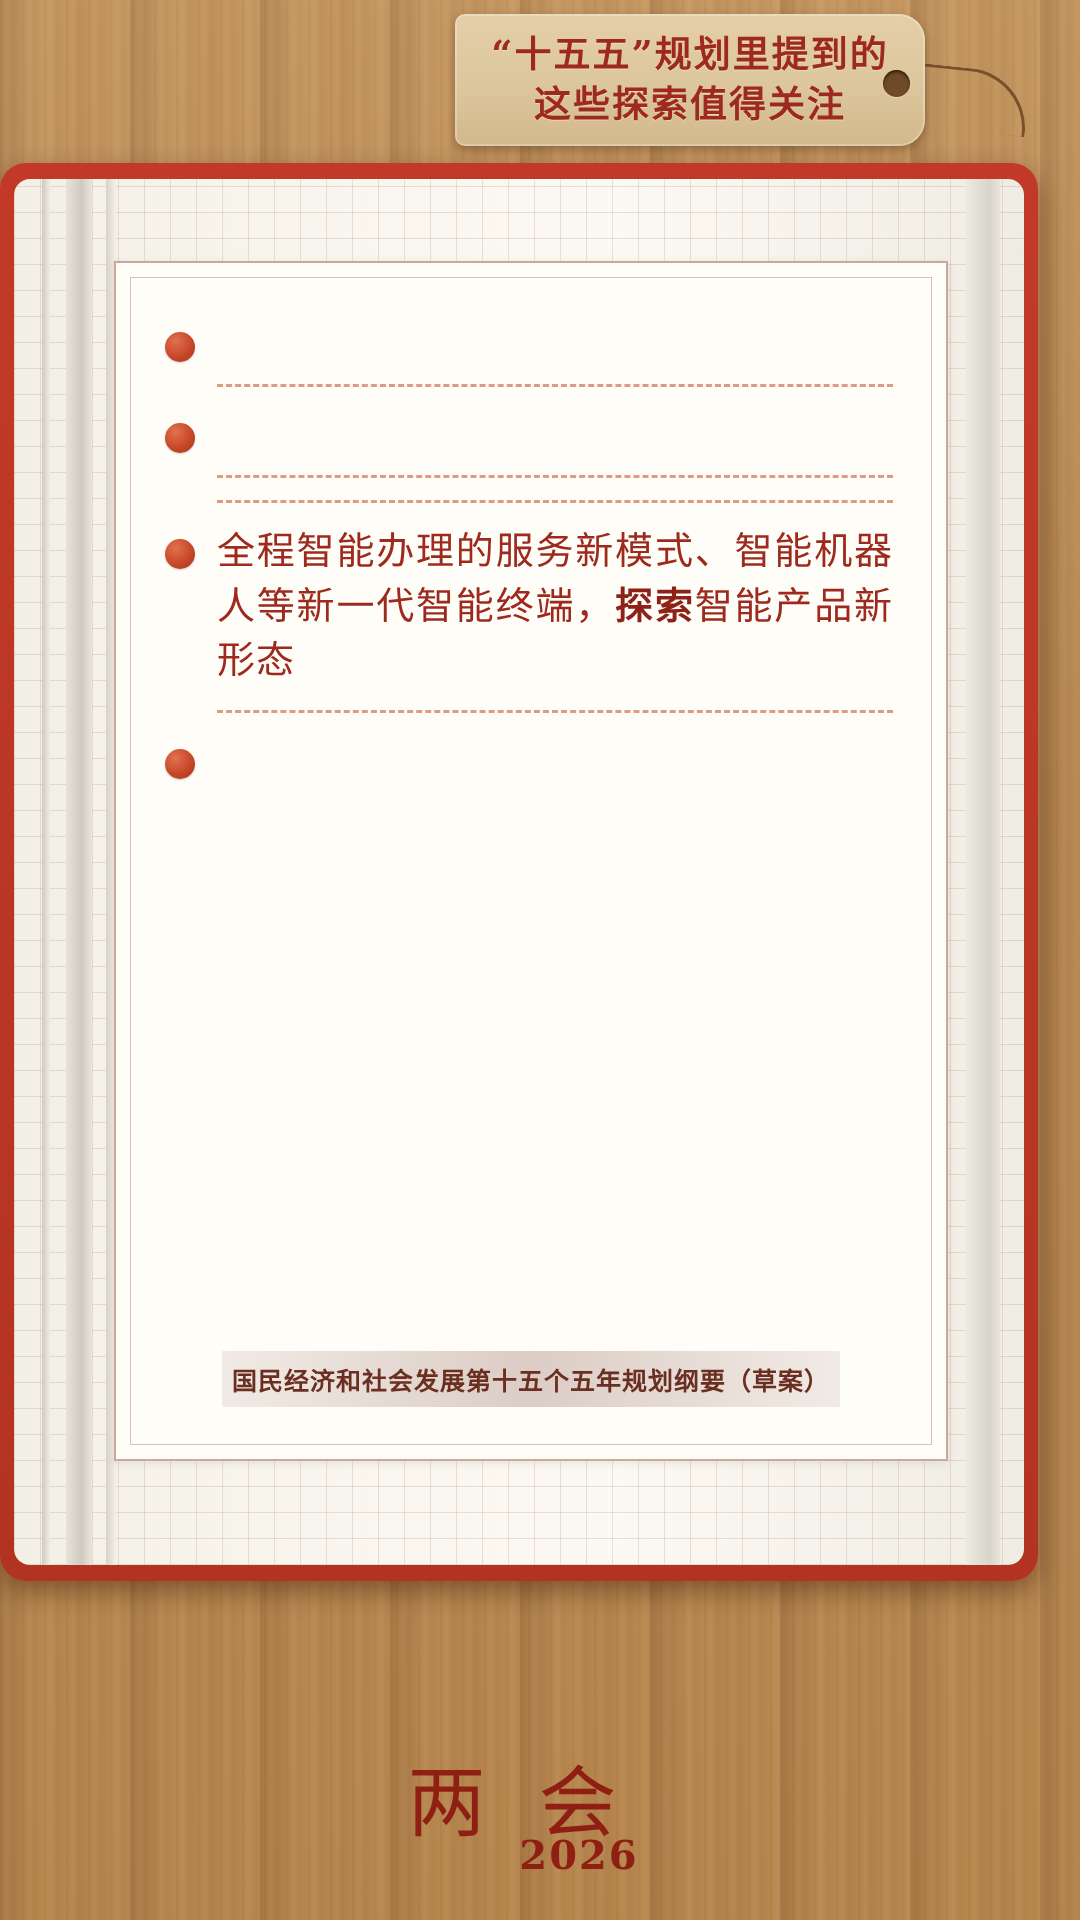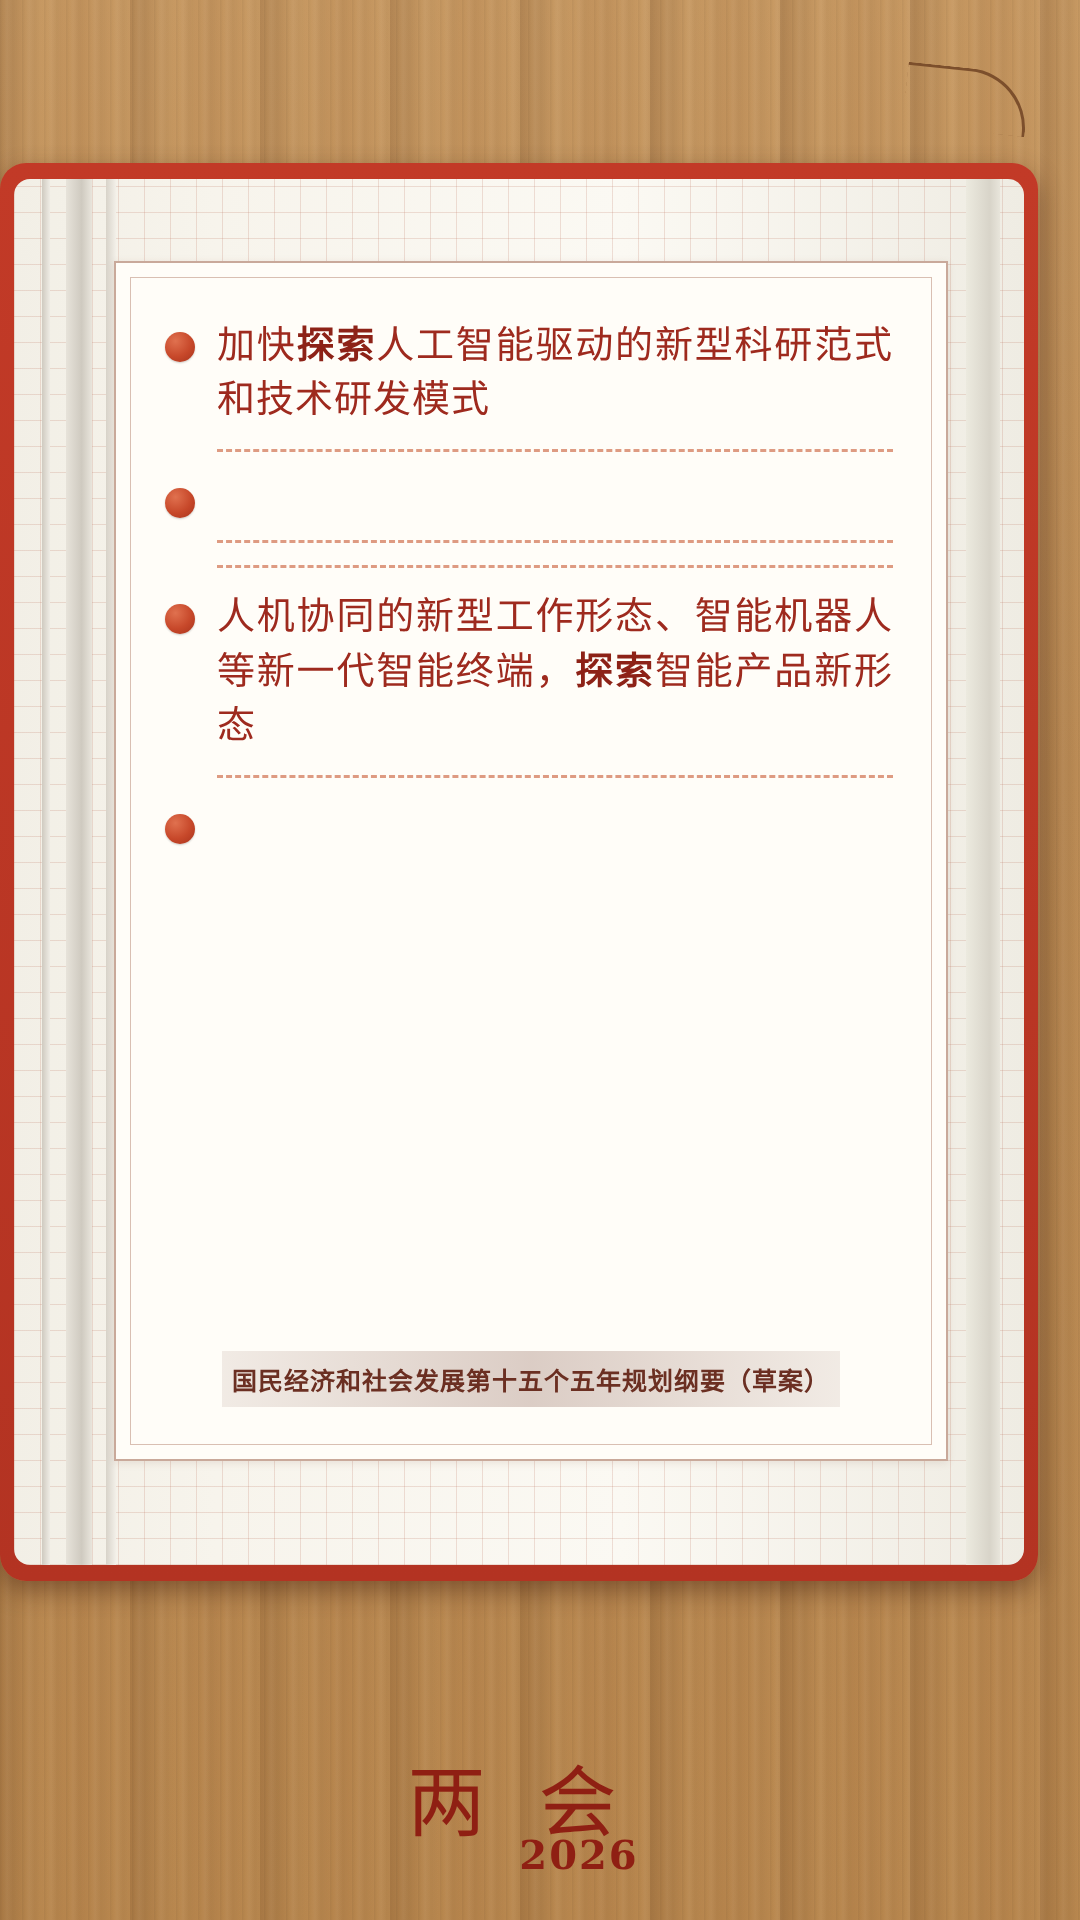--- a/index.html
+++ b/index.html
@@ -228,48 +228,52 @@
     margin-left: 120px;
   }
 </style>
 </head>
 <body>
 
 <div class="poster">
 
   <div class="tag-wrap">
     <div class="tag-string"></div>
+    <div class="tag">
+      <div class="tag-line">“十五五”规划里提到的</div>
+      <div class="tag-line">这些探索值得关注</div>
+      <div class="tag-hole"></div>
+    </div>
   </div>
 
   <div class="card-frame">
     <div class="card-paper">
       <div class="binding b1"></div>
       <div class="binding b2"></div>
       <div class="binding b3"></div>
       <div class="binding b-right"></div>
 
       <div class="content-panel">
         <div class="panel-inner">
 
           <div class="item">
             <span class="bullet"></span>
-            <div class="item-text"><span>加快</span><b>探索</b><span>人工智能驱动的新型科研范式和技术研发模式</span></div>
-          </div>
-          <div class="divider"></div>
-
-          <div class="item">
-            <span class="bullet"></span>
-          </div>
-          <div class="divider"></div>
-
-          <div class="divider"></div>
-
-          <div class="item">
-            <span class="bullet"></span>
-            <div class="item-text"><span>人机协同的新型工作形态、智能机器人等新一代智能终端，</span><b>探索</b><span>智能产品新形态</span></div>
+          </div>
+          <div class="divider"></div>
+
+          <div class="item">
+            <span class="bullet"></span>
+          </div>
+          <div class="divider"></div>
+
+          <div class="divider"></div>
+
+          <div class="item">
+            <span class="bullet"></span>
+            <div class="item-text"><span>全程智能办理的服务新模式、智能机器人等新一代智能终端，</span><b>探索</b><span>智能产品新形态</span></div>
           </div>
           <div class="divider"></div>
 
           <div class="item">
             <span class="bullet"></span>
           </div>
 
         </div>
 
         <div class="source-bar">

